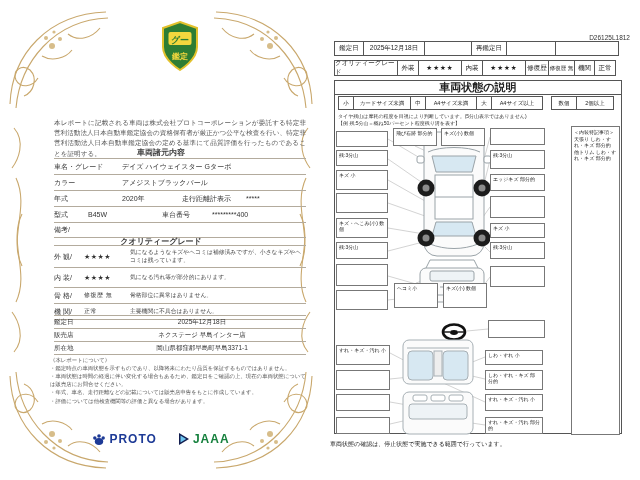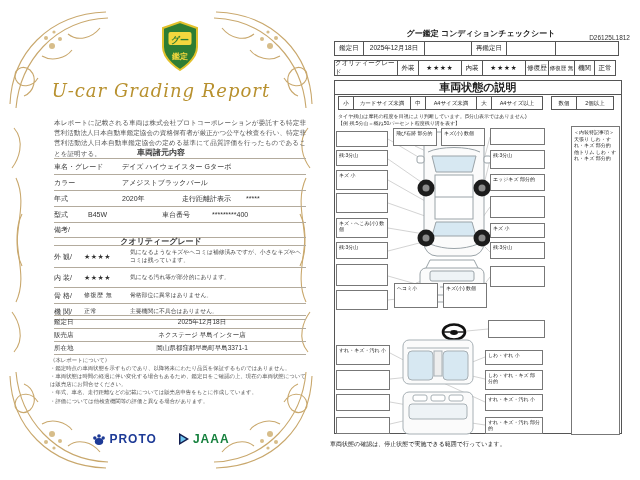--- a/index.html
+++ b/index.html
@@ -75,21 +75,20 @@
     <use href="#orn" transform="translate(306,464) scale(-1,-1)"></use>
   </svg>
 
   <svg class="abs" style="left:150px;top:12px" width="44" height="54" viewBox="0 0 44 54">
     <path d="M22,2 L39,8 V27 C39,40 22,50 22,50 C22,50 5,40 5,27 V8 Z" fill="#2e7d33" stroke="#e2c12b" stroke-width="2"></path>
     <rect x="10.5" y="12" width="23" height="13" rx="2" fill="#f4d73e"></rect>
     <text x="22" y="22.5" text-anchor="middle" font-size="9" font-weight="bold" fill="#2e7d33">グー</text>
     <text x="22" y="39" text-anchor="middle" font-size="8" font-weight="bold" fill="#f4d73e">鑑定</text>
   </svg>
 
-  <div class="abs lp-title">U-car Grading Report</div>
   <div class="abs lp-intro">本レポートに記載される車両は株式会社プロトコーポレーションが委託する特定非営利活動法人日本自動車鑑定協会の資格保有者が厳正かつ公平な検査を行い、特定非営利活動法人日本自動車鑑定協会の定める基準にて品質評価を行ったものであることを証明する。</div>
 
   <div class="abs sec-title" style="top:139px">車両諸元内容</div>
 
   <div class="abs ltable" style="top:150px;border-bottom:1px solid #b3ab9d">
     <div class="srow">
       <span style="width:68px">車名・グレード</span>
       <span>デイズ ハイウェイスター Gターボ</span>
     </div>
     <div class="srow">
@@ -176,21 +175,20 @@
         <path d="M1,1 L11,7 L1,13 Z" fill="#121d4f"></path>
         <path d="M2.5,3.6 L8.2,7 L2.5,10.4 Z" fill="#6ec6f0"></path>
       </svg>
       <span class="jaaa-t">JAAA</span>
     </div>
   </div>
 </div>
 
 <div class="page" id="right-page">
 
-  <div class="abs rp-title">グー鑑定 コンディションチェックシート</div>
   <div class="abs rp-doc">D26125L1812</div>
 
   <div class="abs rtable" style="left:4px;top:17px;height:15px">
     <div class="cell" style="width:30px">鑑定日</div>
     <div class="cell" style="width:62px">2025年12月18日</div>
     <div class="cell" style="width:48px"></div>
     <div class="cell" style="width:36px">再鑑定日</div>
     <div class="cell" style="width:50px"></div>
     <div class="cell" style="width:64px"></div>
   </div>

